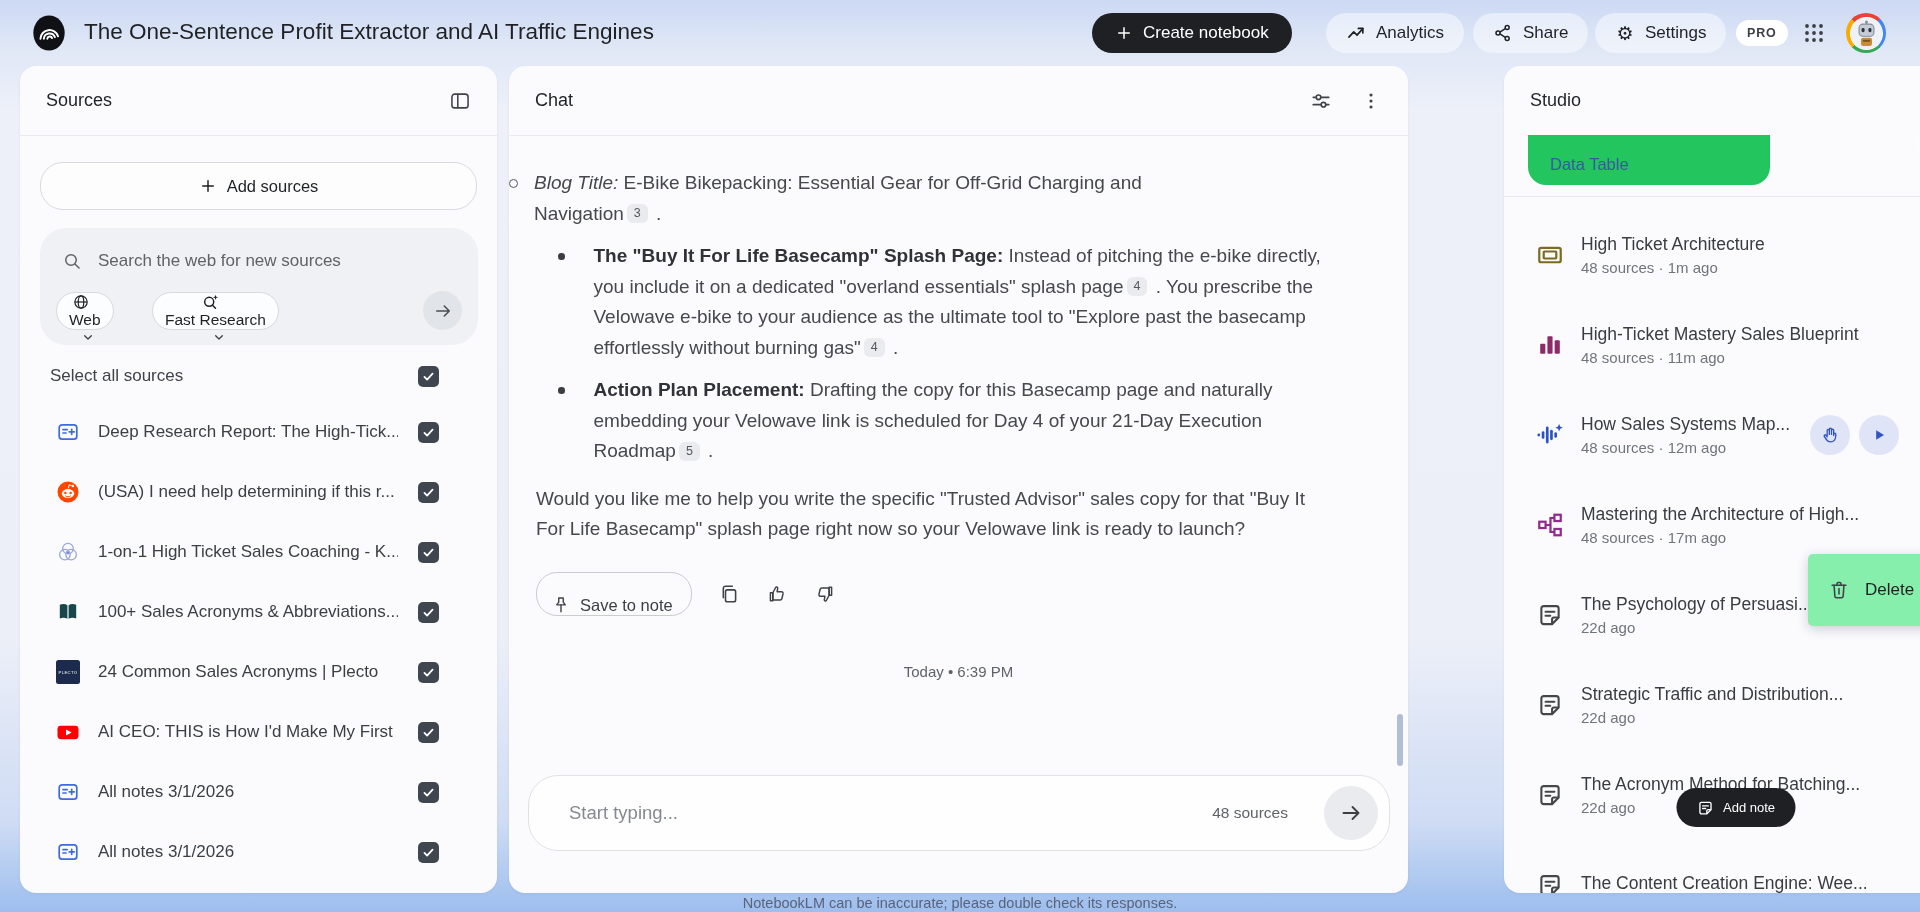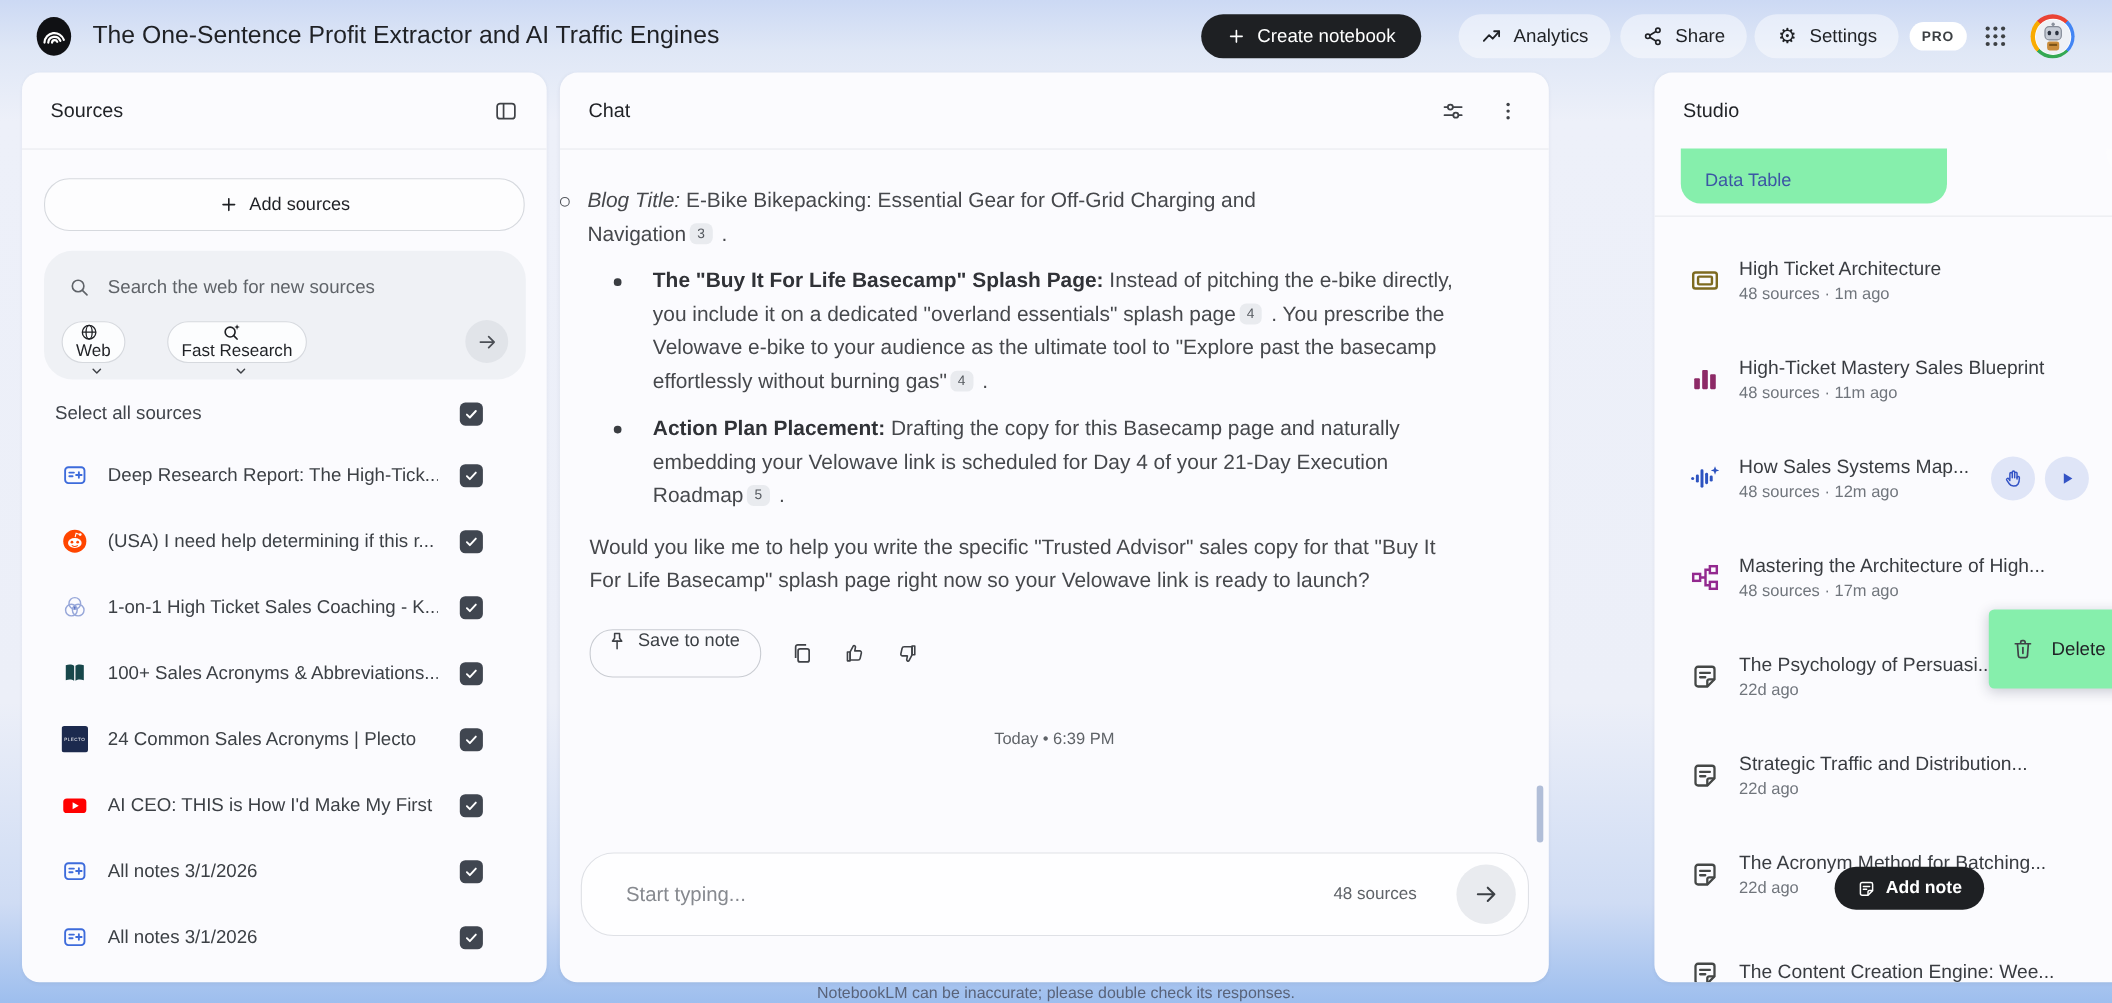--- a/index.html
+++ b/index.html
@@ -91,35 +91,35 @@
   .blk-text{font-size:19px;line-height:30.5px;color:#46484c;}
   .chat-blk.sub .blk-text{width:700px;}
   .chat-blk.bullet .blk-text{width:748px;}
   .chat-para{margin:17px 0 0 27px;width:770px;font-size:19px;line-height:30.5px;color:#46484c;}
   .blk-text b,.chat-para b{font-weight:700;color:#303237;}
   .blk-text em{font-style:italic;}
   .cite{display:inline-block;background:#e9ebef;color:#54585e;font-size:12.5px;line-height:19px;
     padding:0 7px;border-radius:6px;vertical-align:2.5px;margin:0 3px;cursor:pointer;}
   #chat-actions{display:flex;align-items:center;margin:27px 0 0 27px;gap:26px;}
   #save-note-btn{height:42px;border:1px solid #c9ccd2;border-radius:21px;background:transparent;
-    display:flex;align-items:flex-start;padding:0 18px 0 14px;font-size:16.5px;color:#3c4045;cursor:pointer;}
+    display:flex;align-items:flex-end;padding:0 18px 0 14px;font-size:16.5px;color:#3c4045;cursor:pointer;}
   #save-note-btn .ic{margin-right:9px;color:#3f4247;}
   .act-ic{color:#3f4247;cursor:pointer;}
   #chat-timestamp{margin-top:47px;text-align:center;font-size:15px;color:#5f6368;}
   #chat-scrollbar{position:absolute;right:5px;top:648px;width:6px;height:52px;border-radius:3px;background:#b1bed8;cursor:pointer;}
   #chat-input{position:absolute;left:19px;right:18px;top:709px;height:76px;border:1px solid #dfe1e6;border-radius:30px;
     background:#fefeff;display:flex;align-items:center;padding:0 11px 0 40px;box-sizing:border-box;}
   #chat-input-text{flex:1;font-size:18.5px;color:#86898f;cursor:text;}
   #chat-src-count{font-size:15.5px;color:#5f6368;margin-right:36px;white-space:nowrap;}
   #chat-send{width:54px;height:54px;border-radius:50%;background:#e9ebef;display:flex;align-items:center;
     justify-content:center;color:#3c4045;cursor:pointer;}
 
   
   #studio-scrolled{position:absolute;top:69px;left:0;right:0;height:61px;overflow:hidden;}
-  #data-table-card{position:absolute;left:24px;top:-24px;width:242px;height:74px;background:#86efac;
+  #data-table-card{position:absolute;left:24px;top:-24px;width:242px;height:74px;background:#22c55e;
     border-radius:18px;cursor:pointer;}
   #data-table-label{position:absolute;left:22px;top:44px;font-size:16.5px;font-weight:500;color:#3c56a5;}
   #data-table-circle{position:absolute;right:14px;top:-15px;width:38px;height:38px;border-radius:50%;
     background:#fcfcfe;display:flex;align-items:center;justify-content:center;color:#4b4f55;cursor:pointer;}
   #data-table-circle .ic{margin-top:14px;}
   #studio-divider{position:absolute;top:130px;left:0;right:0;height:1px;background:#e8eaee;}
   #studio-list{position:absolute;top:131px;left:0;right:0;bottom:0;padding-top:13px;overflow:hidden;}
   .st-row{height:90px;display:flex;align-items:center;padding:0 30px 0 32px;box-sizing:border-box;}
   .st-icon{margin-right:17px;}
   .st-text{flex:1;min-width:0;}
@@ -129,21 +129,21 @@
     justify-content:center;color:#3353c5;cursor:pointer;margin-left:9px;flex:none;}
   .st-kebab{color:#3f4247;cursor:pointer;margin-left:16px;flex:none;}
   #delete-menu{position:absolute;left:304px;top:488px;width:144px;height:72px;background:#86efac;border-radius:5px;
     box-shadow:0 3px 12px rgba(30,40,70,.22);display:flex;align-items:center;padding-left:20px;
     box-sizing:border-box;z-index:5;cursor:pointer;}
   #delete-menu .ic{color:#3f4247;margin-right:15px;}
   #delete-label{font-size:17px;color:#1f2125;}
   #add-note-btn{position:absolute;left:50%;transform:translateX(-50%);top:722px;height:39px;border-radius:20px;
     background:#1e2023;color:#fff;display:flex;align-items:center;padding:0 20px;z-index:6;cursor:pointer;}
   #add-note-btn .ic{margin-right:9px;color:#fff;}
-  #add-note-label{font-size:16px;font-weight:700;}
+  #add-note-label{font-size:13px;font-weight:400;}
   #studio-scrollbar{position:absolute;right:4px;top:165px;width:6px;height:245px;border-radius:3px;background:#c2c6d0;cursor:pointer;}
 
   #footer-disclaimer{position:absolute;left:0;right:0;top:895px;text-align:center;font-size:14.5px;color:#59637a;}
 </style>
 </head>
 <body>
 
 <div id="topbar">
   <span id="logo" class="ic">
       <svg viewBox="0 0 40 40">

